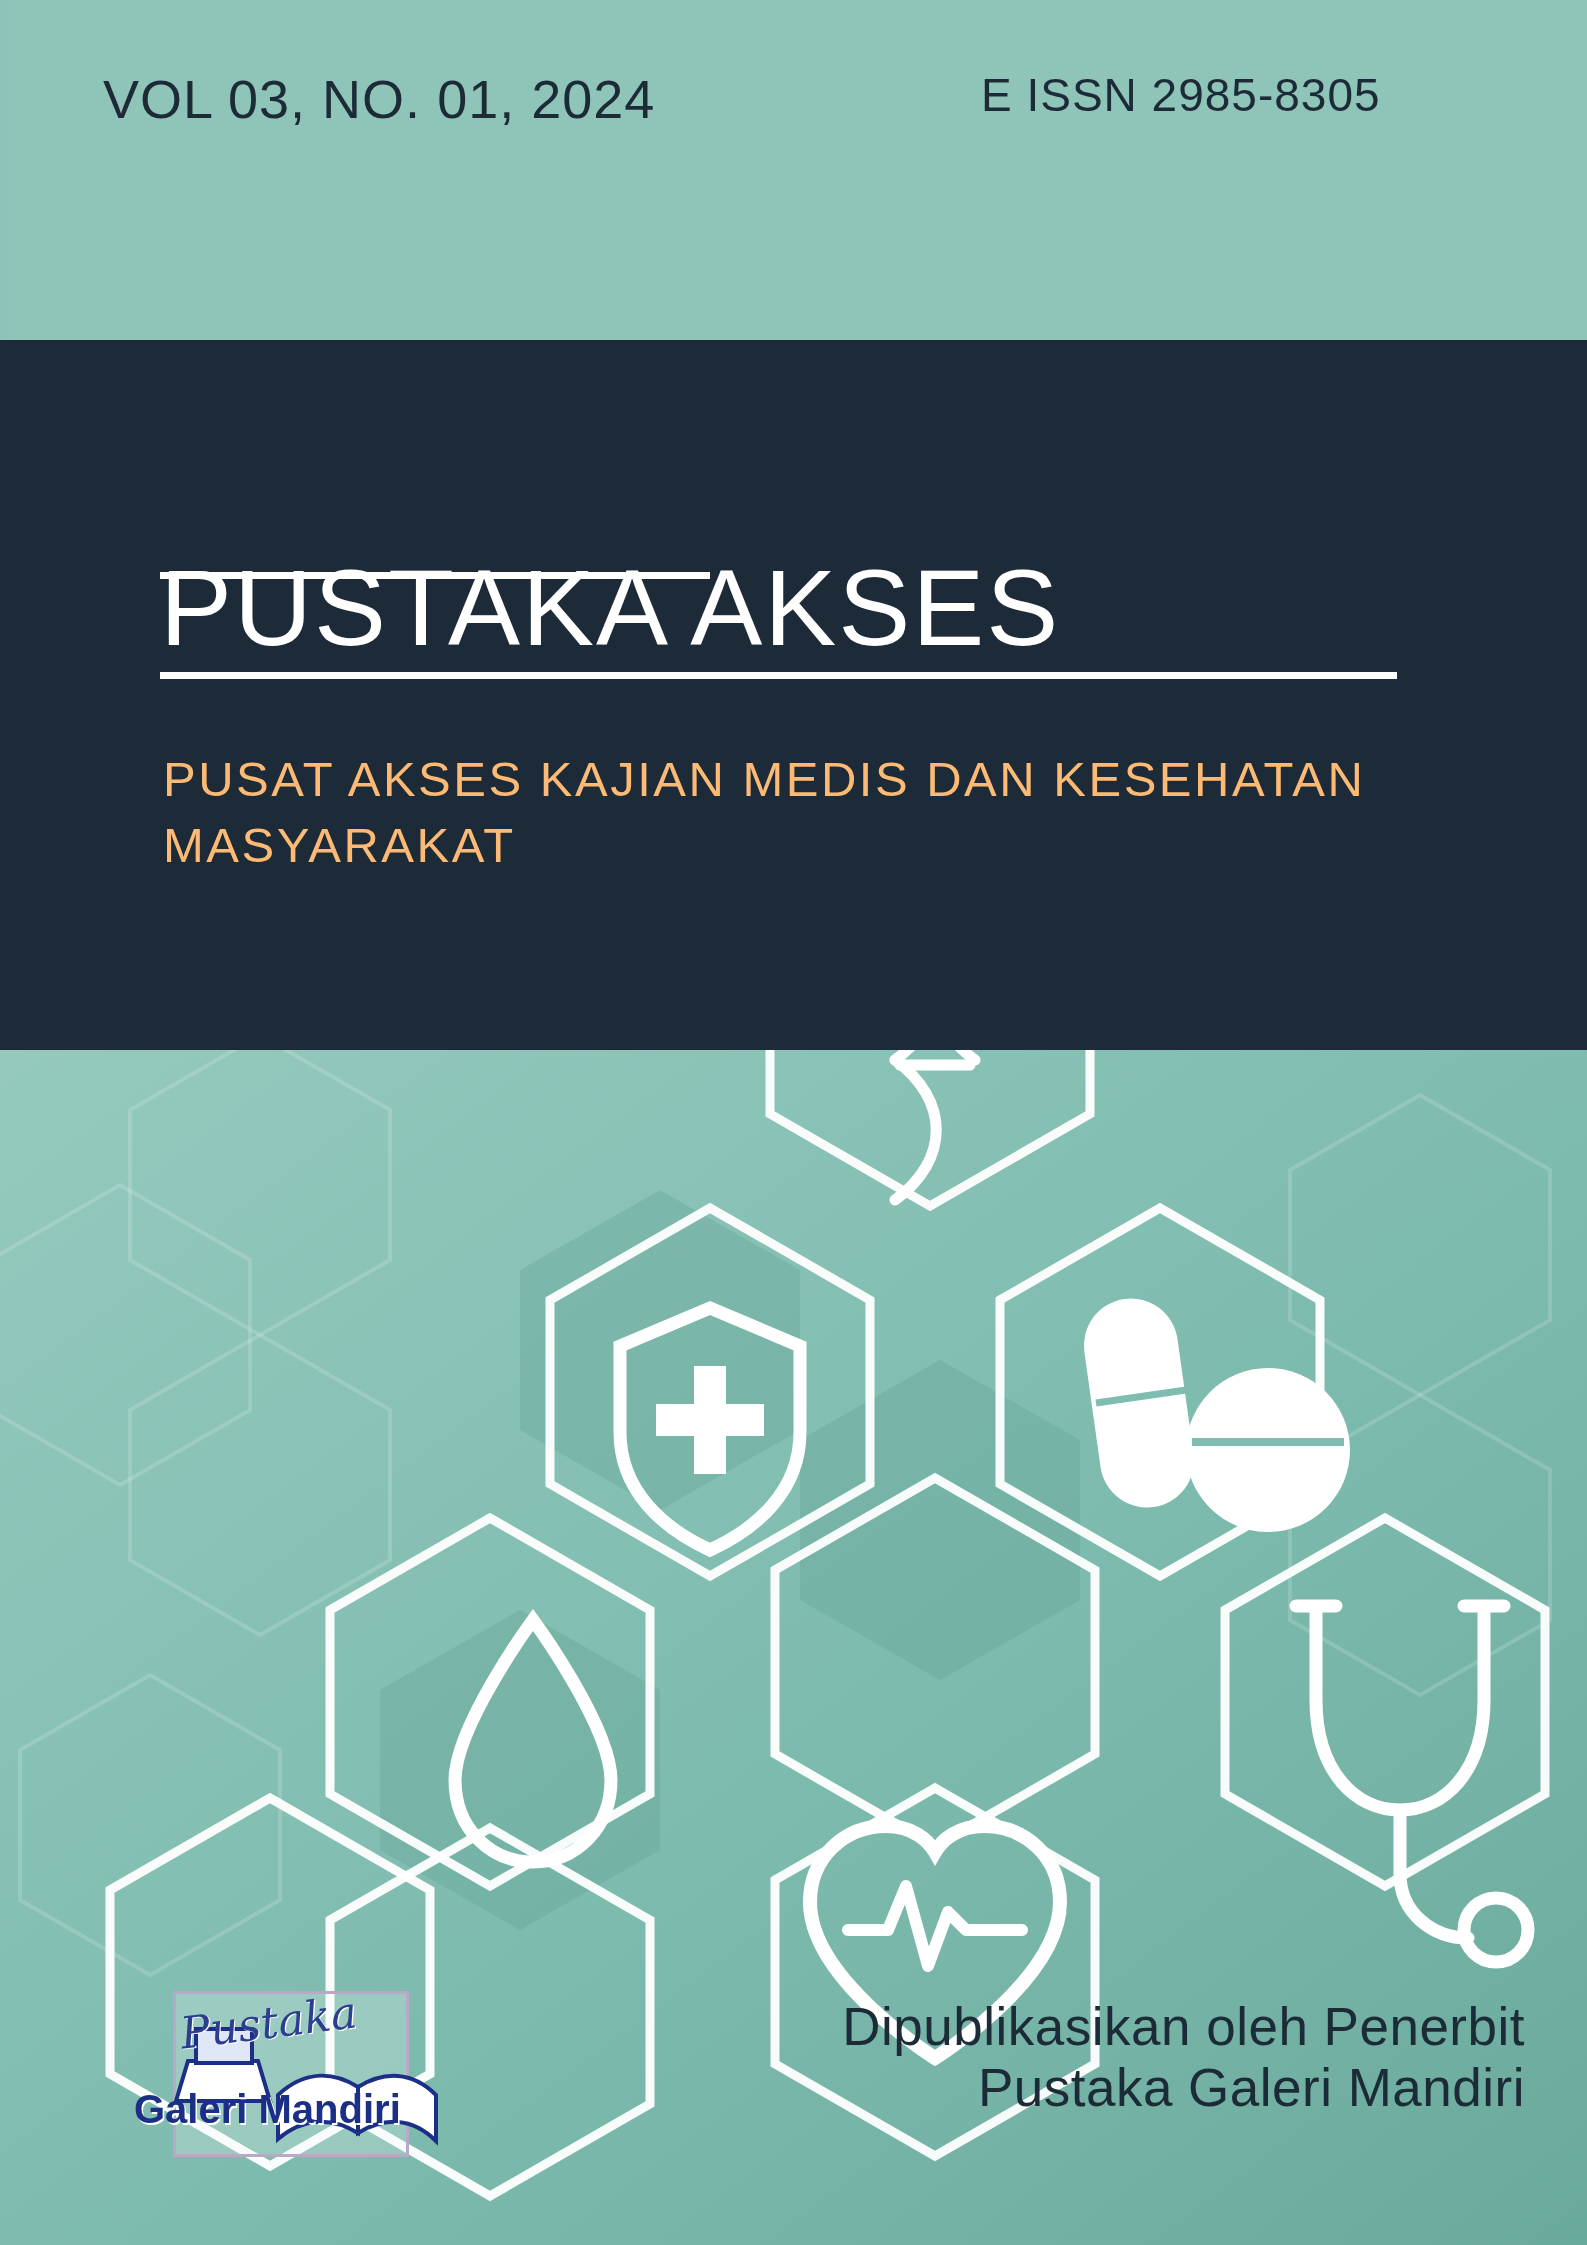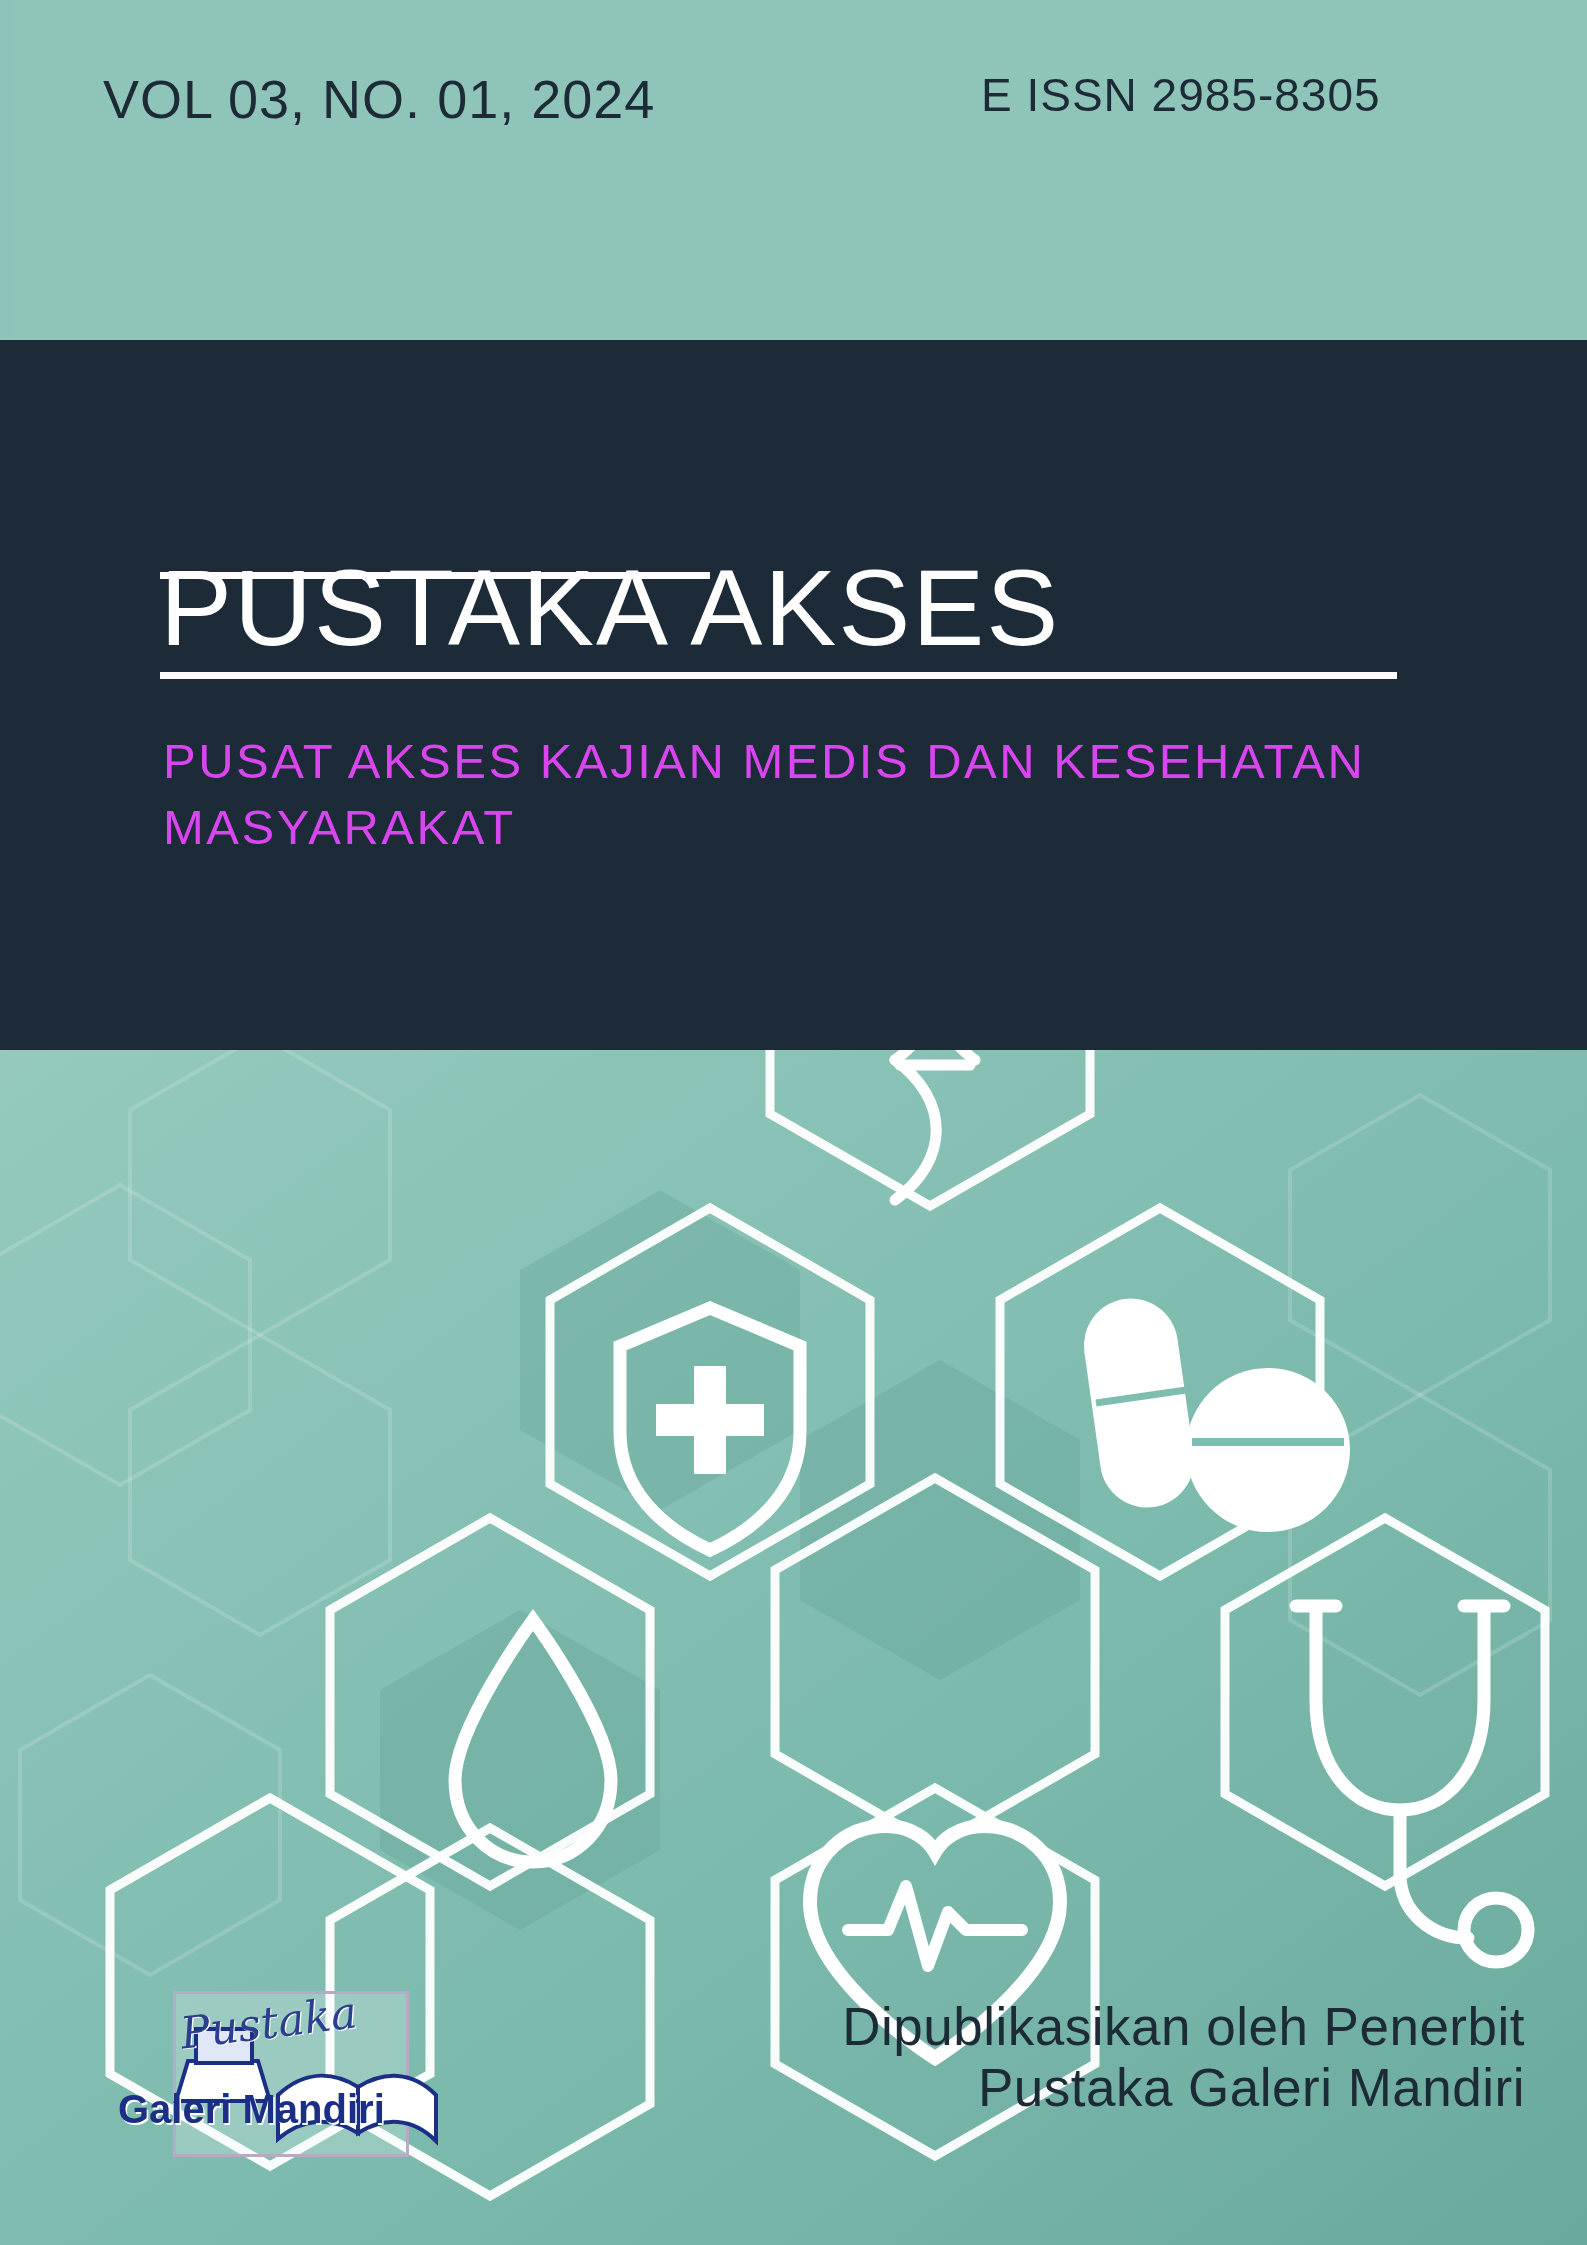--- a/index.html
+++ b/index.html
@@ -72,23 +72,23 @@
     left: 160px;
     height: 7px;
     background: #ffffff;
   }
   .rule1 { top: 232px; width: 550px; }
   .rule2 { top: 332px; width: 1237px; }
 
   .subtitle {
     position: absolute;
     left: 163px;
-    top: 388px;
+    top: 406px;
     width: 1250px;
-    color: #d946ef;
+    color: #fdba74;
     font-size: 49px;
     letter-spacing: 2.5px;
     line-height: 1.35;
     font-weight: 400;
   }
 
   
   .art {
     position: absolute;
     left: 0;
@@ -148,21 +148,21 @@
     font-family: "DejaVu Serif", serif;
     font-style: italic;
     font-size: 44px;
     color: #2b3f8e;
     transform: rotate(-7deg);
     text-shadow: 1px 1px 0 #ffffff;
     white-space: nowrap;
   }
   .logo-word {
     position: absolute;
-    left: 0;
+    left: 16px;
     top: 104px;
     font-size: 40px;
     font-weight: bold;
     color: #1b2f86;
     text-shadow: 1.5px 1.5px 0 #ffffff;
     white-space: nowrap;
   }
 </style>
 </head>
 <body>

